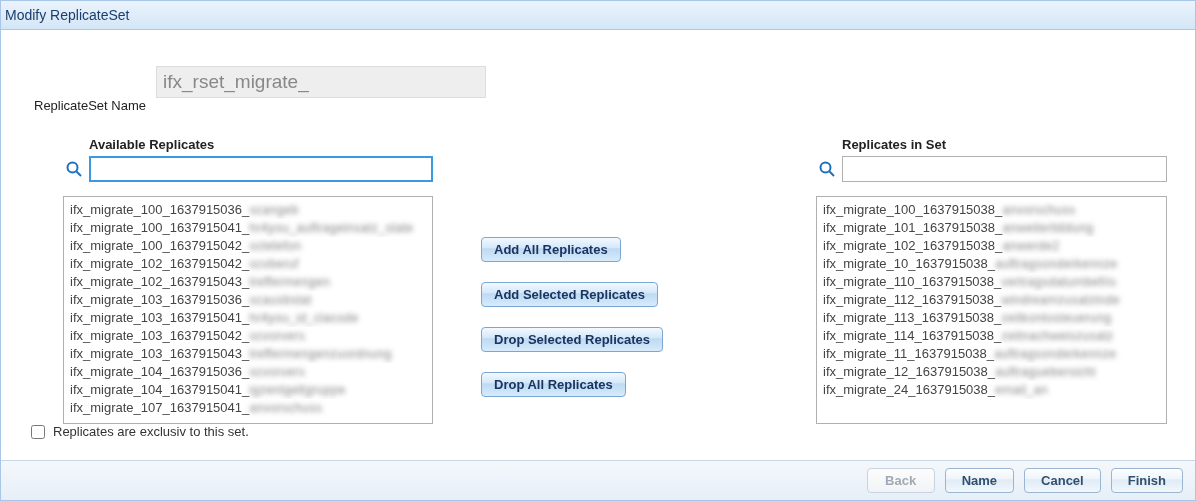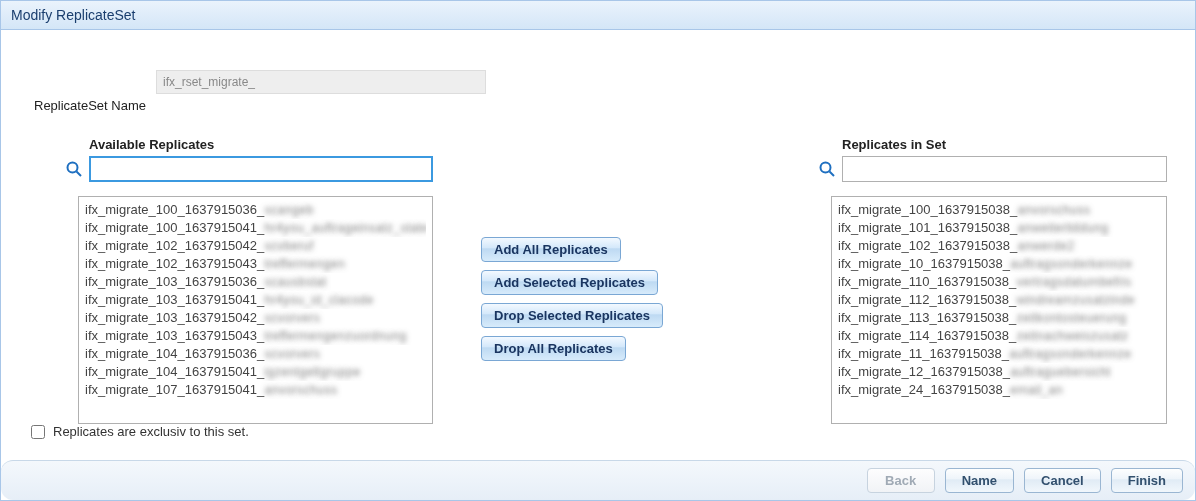--- a/index.html
+++ b/index.html
@@ -15,21 +15,21 @@
       width: 1196px;
       height: 501px;
       border: 1px solid #a8c6e8;
       background: #fff;
       display: flex;
       flex-direction: column;
     }
     .titlebar {
       background: linear-gradient(to bottom, #eaf3fc 0%, #d4e6f7 100%);
       border-bottom: 1px solid #a8c6e8;
-      padding: 6px 10px;
+      padding: 6px 4px;
       font-size: 14px;
       color: #1a3e6e;
     }
     .content {
       flex: 1;
       padding: 20px 28px 8px 28px;
       position: relative;
     }
     .name-row {
       display: flex;
@@ -40,21 +40,21 @@
     .name-row label {
       font-size: 13px;
       color: #222;
       margin-right: 10px;
       margin-top: 48px;
     }
     .name-row input {
       background: #eee;
       border: 1px solid #ddd;
       padding: 4px 6px;
-      font-size: 12px;
+      font-size: 19px;
       color: #888;
       width: 330px;
     }
     .dual-list {
       display: flex;
       align-items: flex-start;
       gap: 0;
     }
     .panel {
       display: flex;
@@ -96,35 +96,35 @@
     }
     .listbox {
       border: 1px solid #b0b0b0;
       height: 228px;
       overflow-y: scroll;
       background: #fff;
       padding: 4px 6px;
       font-size: 13px;
       color: #444;
       line-height: 18px;
-      margin-left: 15px;
+      margin-left: 0;
     }
     .listbox .item {
       white-space: nowrap;
       overflow: hidden;
       cursor: default;
     }
     .listbox .item .blur {
       color: transparent;
       text-shadow: 0 0 5px rgba(80,80,80,0.7);
     }
     .center-buttons {
       display: flex;
       flex-direction: column;
-      gap: 8px;
+      gap: 20px;
       margin: 100px 30px 0 48px;
       align-items: flex-start;
     }
     .btn {
       background: linear-gradient(to bottom, #f3f9ff 0%, #d2e7fa 45%, #bdd9f2 46%, #d7ebfb 100%);
       border: 1px solid #7aa7d4;
       border-radius: 4px;
       padding: 4px 12px;
       font-size: 13px;
       font-weight: bold;
@@ -141,21 +141,20 @@
       color: #333;
     }
     .checkbox-row input { margin-right: 8px; width:14px; height:14px; }
     .footer {
       border-top: 1px solid #c8d8e8;
       background: linear-gradient(to bottom, #f4f8fc, #e6eef7);
       padding: 7px 12px;
       display: flex;
       justify-content: flex-end;
       gap: 10px;
-      border-radius: 12px;
     }
     .footer .fbtn {
       background: linear-gradient(to bottom, #fdfefe 0%, #eef4fa 45%, #e0ebf5 46%, #f1f7fc 100%);
       border: 1px solid #9ab6d2;
       border-radius: 4px;
       padding: 4px 16px;
       font-size: 13px;
       font-weight: bold;
       color: #32506e;
       cursor: pointer;
@@ -193,20 +192,21 @@
             <svg width="18" height="18" viewBox="0 0 18 18">
                 <circle cx="7.5" cy="7.5" r="5" fill="none" stroke="#1e6fc0" stroke-width="2"></circle>
                 <line x1="11.5" y1="11.5" x2="16" y2="16" stroke="#1e6fc0" stroke-width="2"></line>
               </svg>
           </span>
           <input class="search-field" type="text" value="" style="">
         </div>
         <div class="listbox" id="left-list">
             <div class="item"><span>ifx_migrate_100_1637915036_</span><span class="blur">scangeb</span></div>
             <div class="item"><span>ifx_migrate_100_1637915041_</span><span class="blur">hr4you_auftrageinsatz_state</span></div>
+            <div class="item"><span>ifx_migrate_100_1637915042_</span><span class="blur">sctelefon</span></div>
             <div class="item"><span>ifx_migrate_102_1637915042_</span><span class="blur">scvberuf</span></div>
             <div class="item"><span>ifx_migrate_102_1637915043_</span><span class="blur">treffermengen</span></div>
             <div class="item"><span>ifx_migrate_103_1637915036_</span><span class="blur">scausbstat</span></div>
             <div class="item"><span>ifx_migrate_103_1637915041_</span><span class="blur">hr4you_id_clacode</span></div>
             <div class="item"><span>ifx_migrate_103_1637915042_</span><span class="blur">scvorvers</span></div>
             <div class="item"><span>ifx_migrate_103_1637915043_</span><span class="blur">treffermengenzuordnung</span></div>
             <div class="item"><span>ifx_migrate_104_1637915036_</span><span class="blur">scvorvers</span></div>
             <div class="item"><span>ifx_migrate_104_1637915041_</span><span class="blur">igzentgeltgruppe</span></div>
             <div class="item"><span>ifx_migrate_107_1637915041_</span><span class="blur">anvorschuss</span></div>
           </div>

